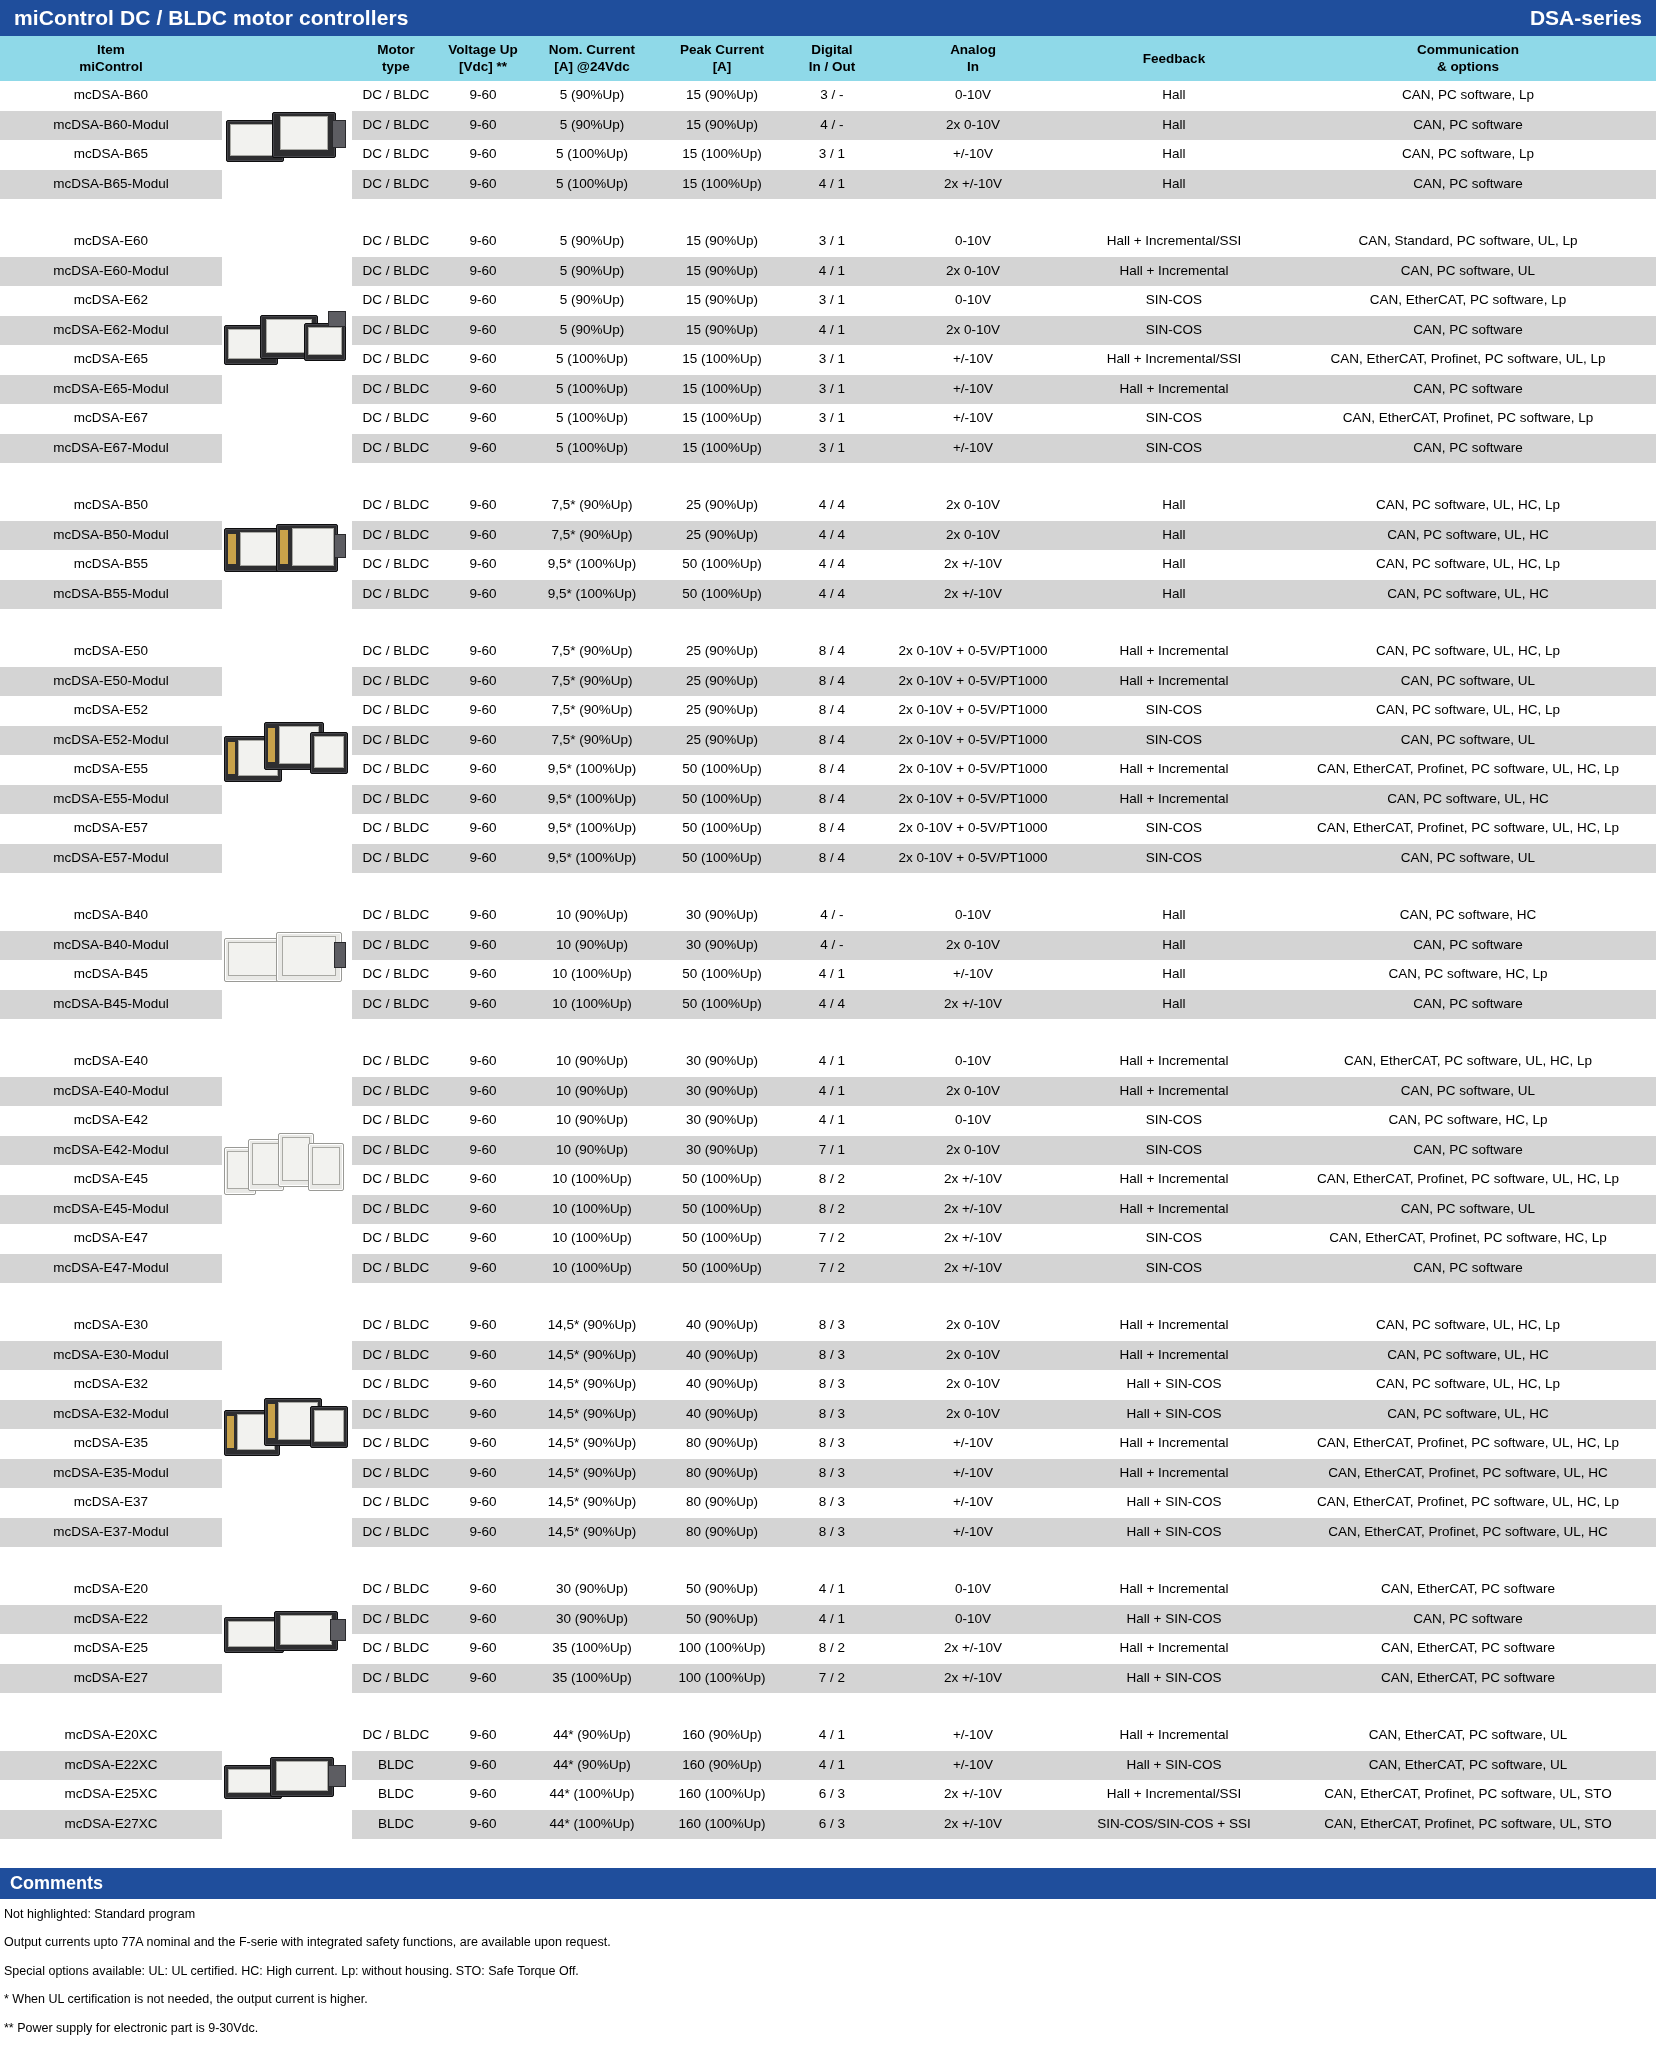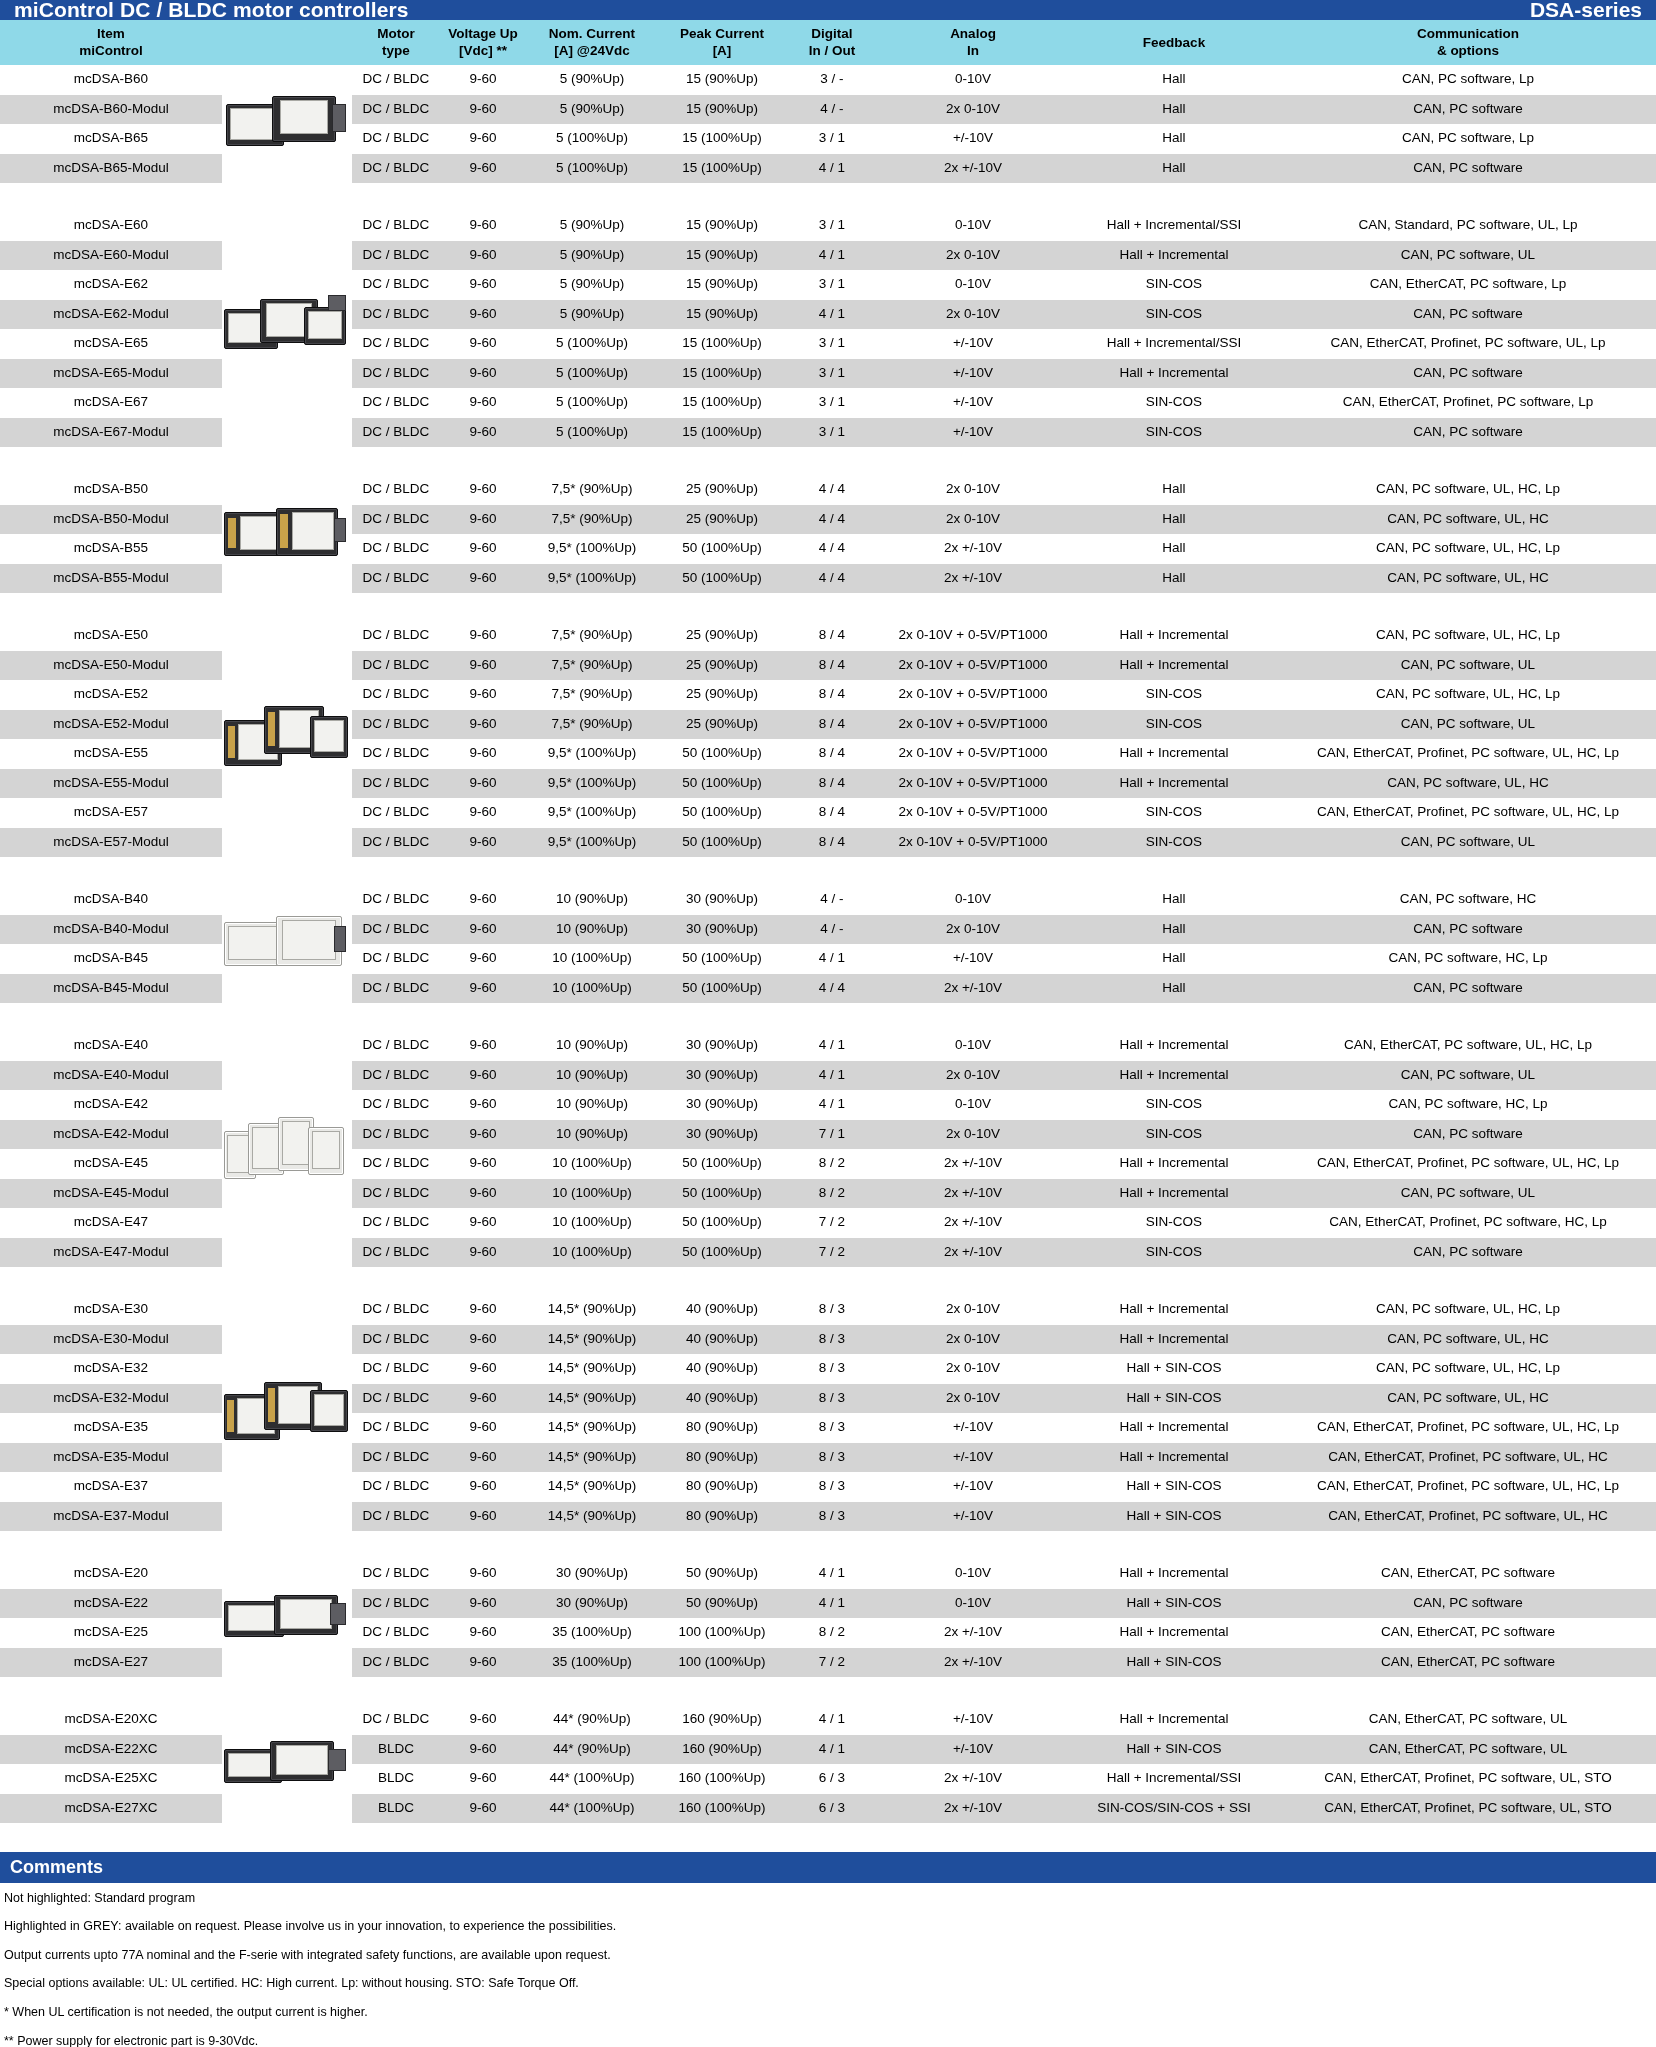--- a/index.html
+++ b/index.html
@@ -15,21 +15,21 @@
   }
   .page {
     width: 1656px;
     position: relative;
   }
 
   
   .titlebar {
     background: #1f4e9c;
     color: #ffffff;
-    height: 20px;
+    height: 36px;
     display: flex;
     align-items: center;
     justify-content: space-between;
     padding: 0 14px;
     box-sizing: border-box;
   }
   .titlebar .t-left {
     font-size: 21px;
     font-weight: bold;
     letter-spacing: 0.1px;
@@ -958,20 +958,19 @@
             <div class="conn" style="left: 104px; top: 14px; width: 16px; height: 20px;"></div>
           </div>
         </div>
       </div>
       <div class="spacer"></div>
     </div>
 
   <div class="comments-bar">Comments</div>
   <div class="comments-body" id="comments-body">
       <p>Not highlighted: Standard program</p>
-      <p>Highlighted in GREY: available on request. Please involve us in your innovation, to experience the possibilities.</p>
       <p>Output currents upto 77A nominal and the F-serie with integrated safety functions, are available upon request.</p>
       <p>Special options available: UL: UL certified. HC: High current. Lp: without housing. STO: Safe Torque Off.</p>
       <p>* When UL certification is not needed, the output current is higher.</p>
       <p>** Power supply for electronic part is 9-30Vdc.</p>
     </div>
 
 </div>
 
 </body></html>

